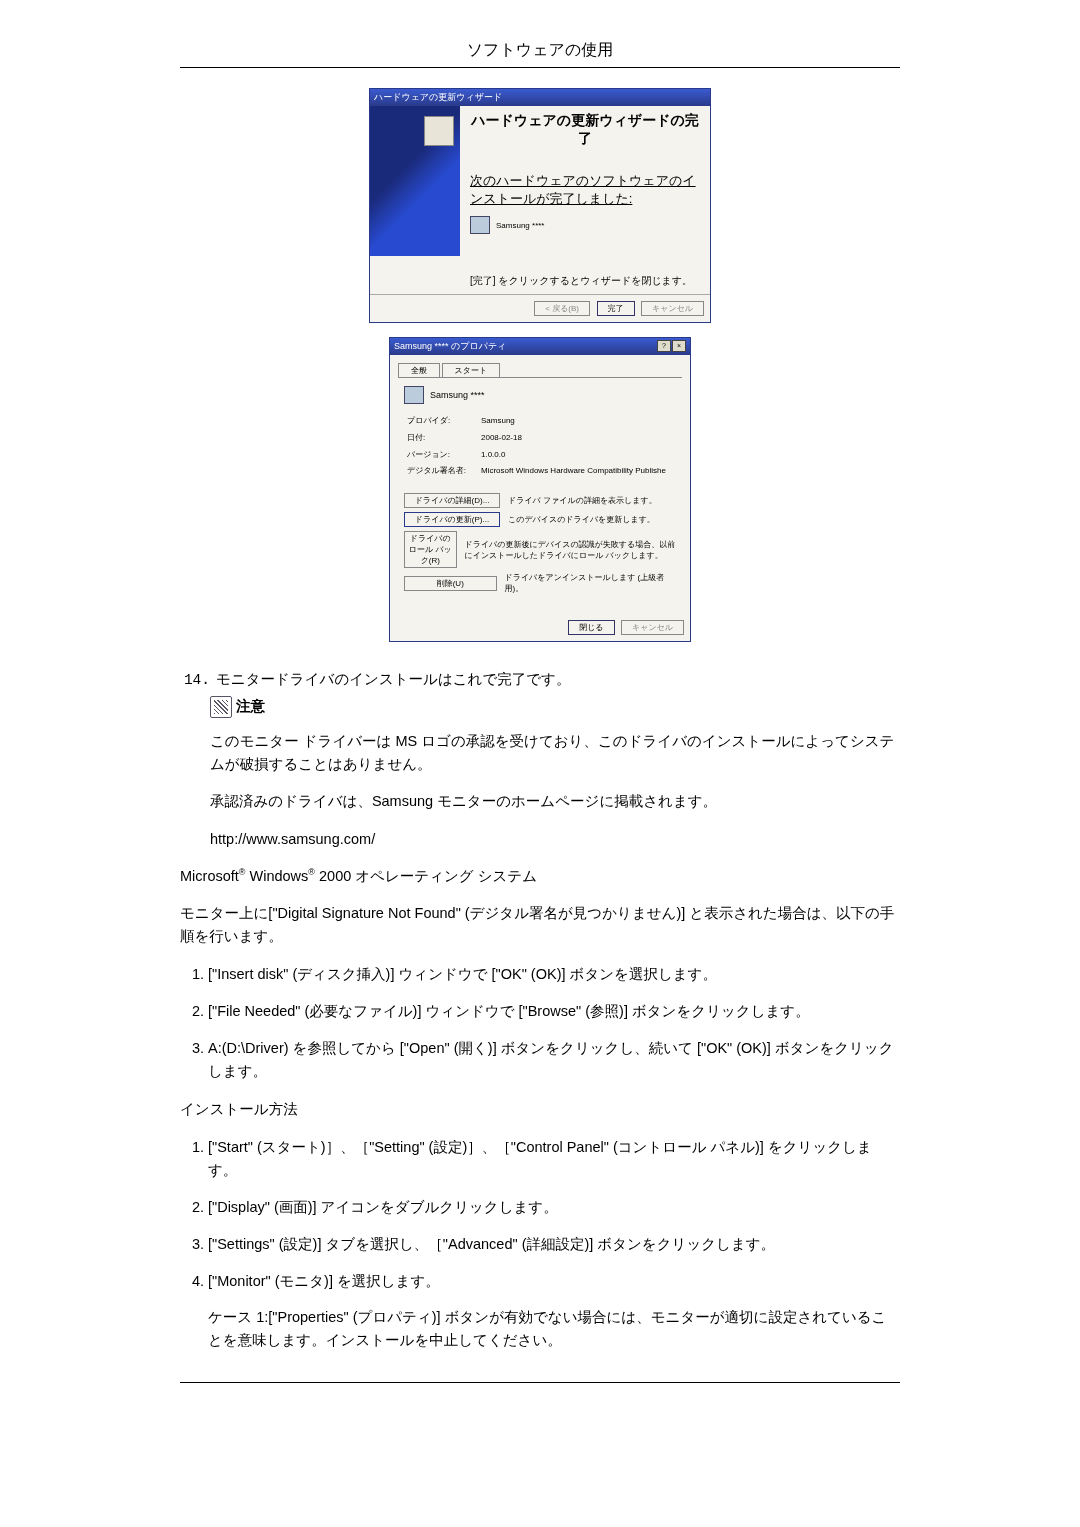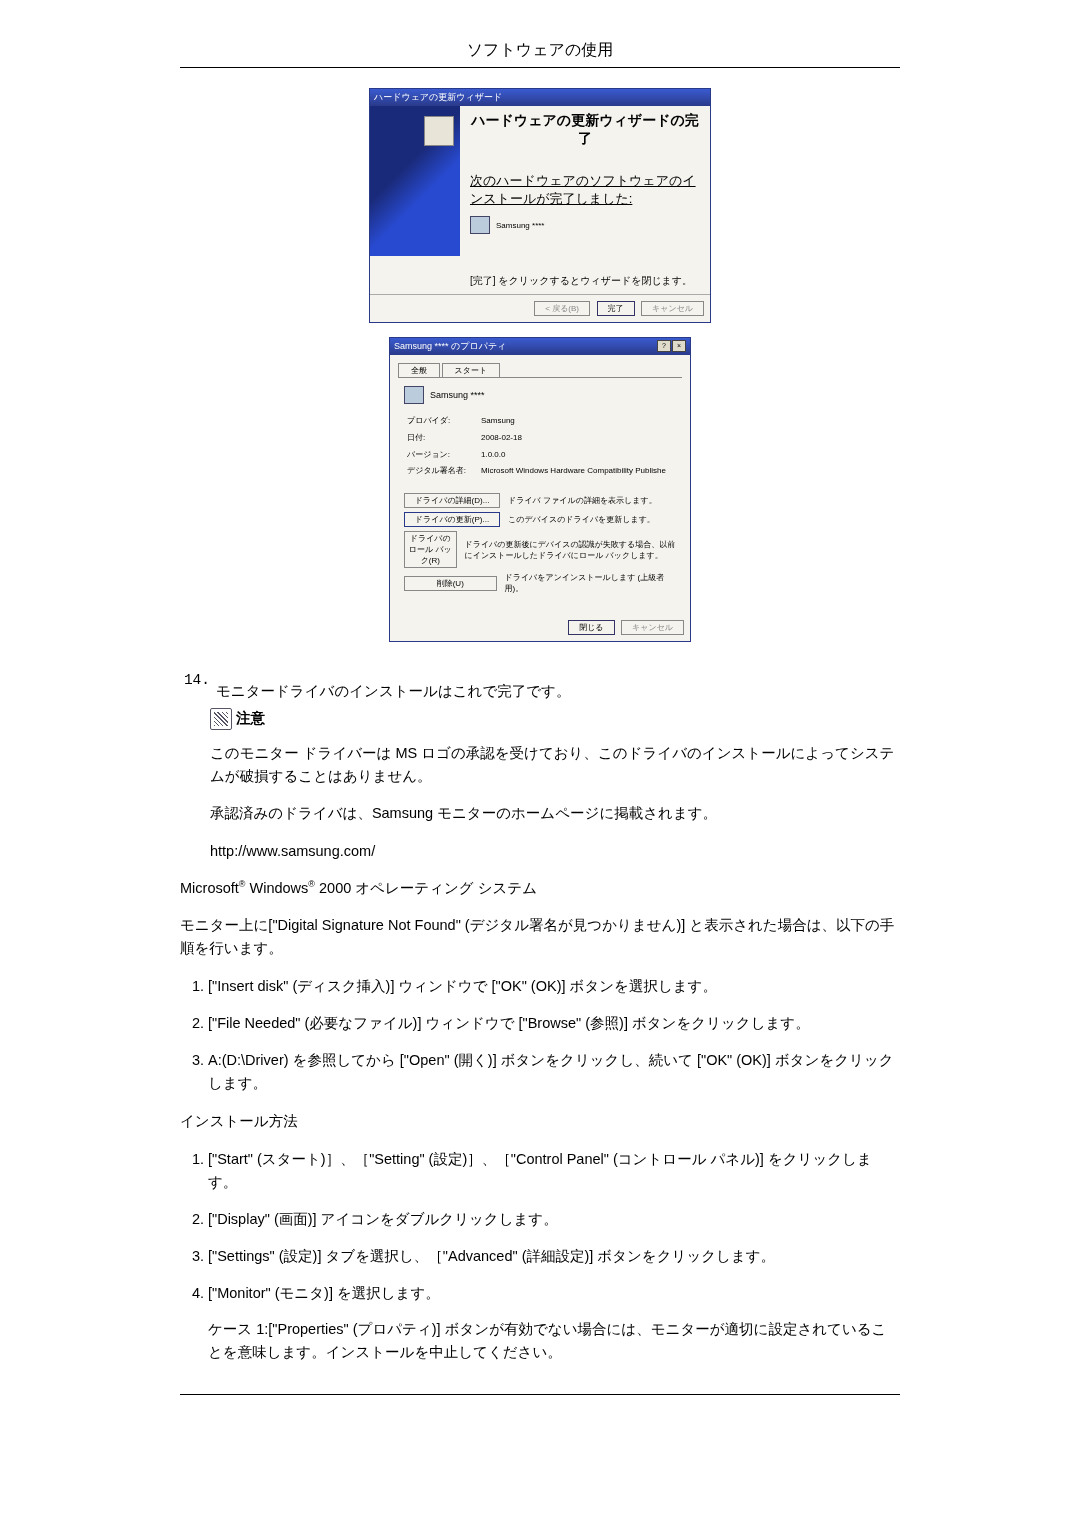--- a/index.html
+++ b/index.html
@@ -246,21 +246,21 @@
       </div>
       <div class="props-footer">
         <span class="btn active">閉じる</span>
         <span class="btn">キャンセル</span>
       </div>
     </div>
   </div>
 
   <div style="display:flex; font-size:14.5px; line-height:1.5;font-family:Liberation Mono, monospace;">
     <div style="width:30px; text-align:right; padding-right:6px;">14.</div>
-    <div style="flex:1;margin-top:12px;">モニタードライバのインストールはこれで完了です。</div>
+    <div style="flex:1;">モニタードライバのインストールはこれで完了です。</div>
   </div>
 
   <div class="note-row">
     <div class="note-icon"></div>
     <span style="font-weight:bold; font-size:14.5px;">注意</span>
   </div>
 
   <div class="body-text">このモニター ドライバーは MS ロゴの承認を受けており、このドライバのインストールによってシステムが破損することはありません。</div>
   <div class="body-text">承認済みのドライバは、Samsung モニターのホームページに掲載されます。</div>
   <div class="body-text">http://www.samsung.com/</div>

